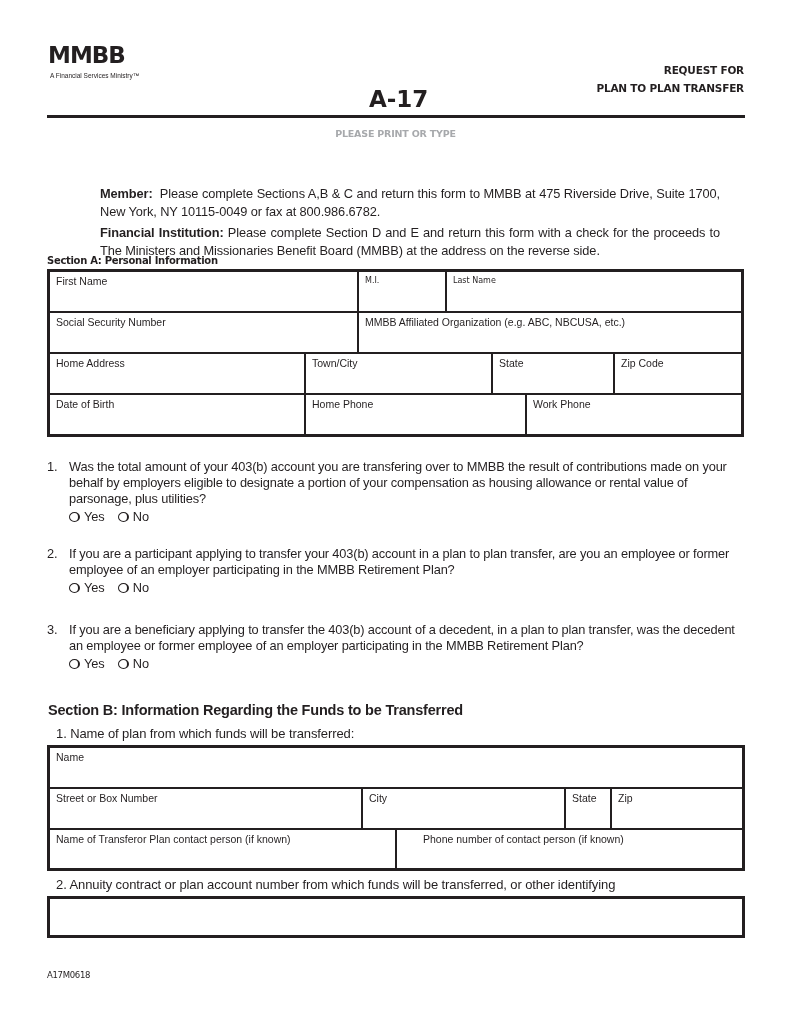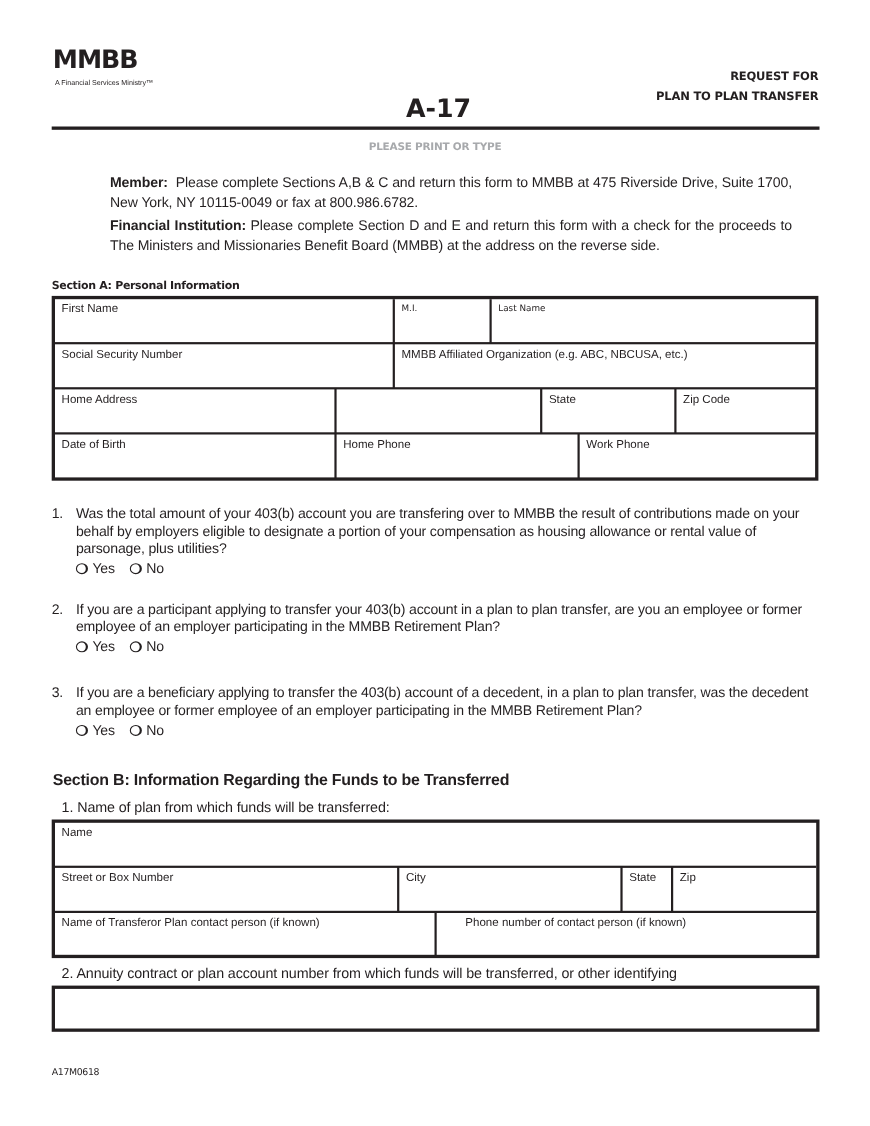--- a/index.html
+++ b/index.html
@@ -13,21 +13,21 @@
   .logo-tag { left: 50px; top: 72px; font-size: 6.5px; color: #231f20; white-space: nowrap; }
   .req-title { right: 47px; top: 61px; text-align: right; font-family: "DejaVu Sans", sans-serif;
                font-weight: bold; font-size: 10.5px; line-height: 18px; letter-spacing: -0.2px; }
   .form-code { left: 369px; top: 86px; font-family: "DejaVu Sans", sans-serif; font-weight: bold;
                font-size: 23px; letter-spacing: 0px; }
   .hr-top { left: 47px; top: 115px; width: 698px; height: 3px; background: #231f20; }
   .print-note { left: 0; width: 791px; top: 128px; text-align: center; font-family: "DejaVu Sans", sans-serif;
                 font-weight: bold; font-size: 9.5px; color: #a7a9ac; letter-spacing: -0.2px; }
 
   
-  .instr { left: 100px; width: 620px; font-size: 12.8px; line-height: 18px; text-align: justify; letter-spacing: -0.1px; }
+  .instr { left: 100px; width: 620px; font-size: 12.8px; line-height: 18px; text-align: justify; letter-spacing: -0.1px; margin-top: 28px; }
   .instr b { font-weight: bold; }
 
   
   .sec-a-title { left: 47px; top: 255px; font-family: "DejaVu Sans", sans-serif; font-weight: bold; font-size: 10px; letter-spacing: -0.3px; }
   .sec-b-title { left: 48px; top: 702px; font-weight: bold; font-size: 14.5px; letter-spacing: -0.2px; }
   .sub-label { font-size: 13px; letter-spacing: -0.1px; }
 
   
   .box { position: absolute; border: 3px solid #231f20; box-sizing: border-box; }
   .cell { position: absolute; box-sizing: border-box; }
@@ -103,20 +103,23 @@
   <div class="cell" style="left:0; top:41px; width:307px; height:39px;">
     <span class="lbl">Social Security Number</span>
     </div>
   <div class="cell" style="left:309px; top:41px; width:382px; height:39px;">
     <span class="lbl">MMBB Affiliated Organization (e.g. ABC, NBCUSA, etc.)</span>
     </div>
 
   <div class="cell" style="left:0; top:82px; width:254px; height:39px;">
     <span class="lbl">Home Address</span>
     </div>
+  <div class="cell" style="left:256px; top:82px; width:185px; height:39px;">
+    <span class="lbl">Town/City</span>
+    </div>
   <div class="cell" style="left:443px; top:82px; width:120px; height:39px;">
     <span class="lbl">State</span>
     </div>
   <div class="cell" style="left:565px; top:82px; width:126px; height:39px;">
     <span class="lbl">Zip Code</span>
     </div>
 
   <div class="cell" style="left:256px; top:123px; width:219px; height:39px;">
     <span class="lbl">Home Phone</span>
     </div>

